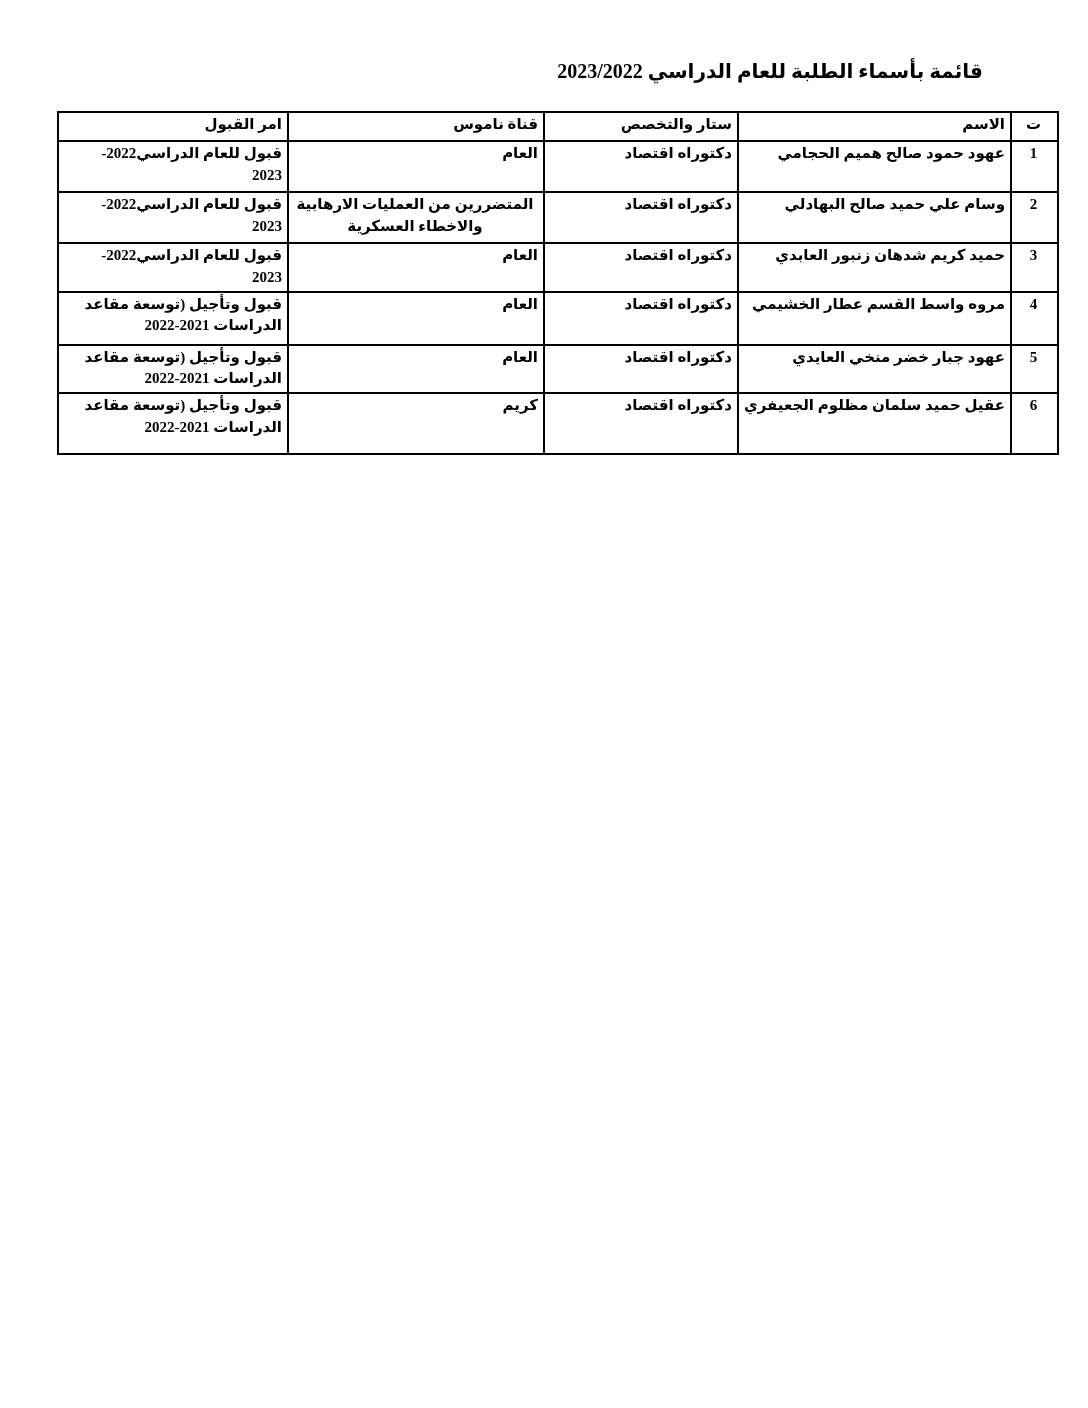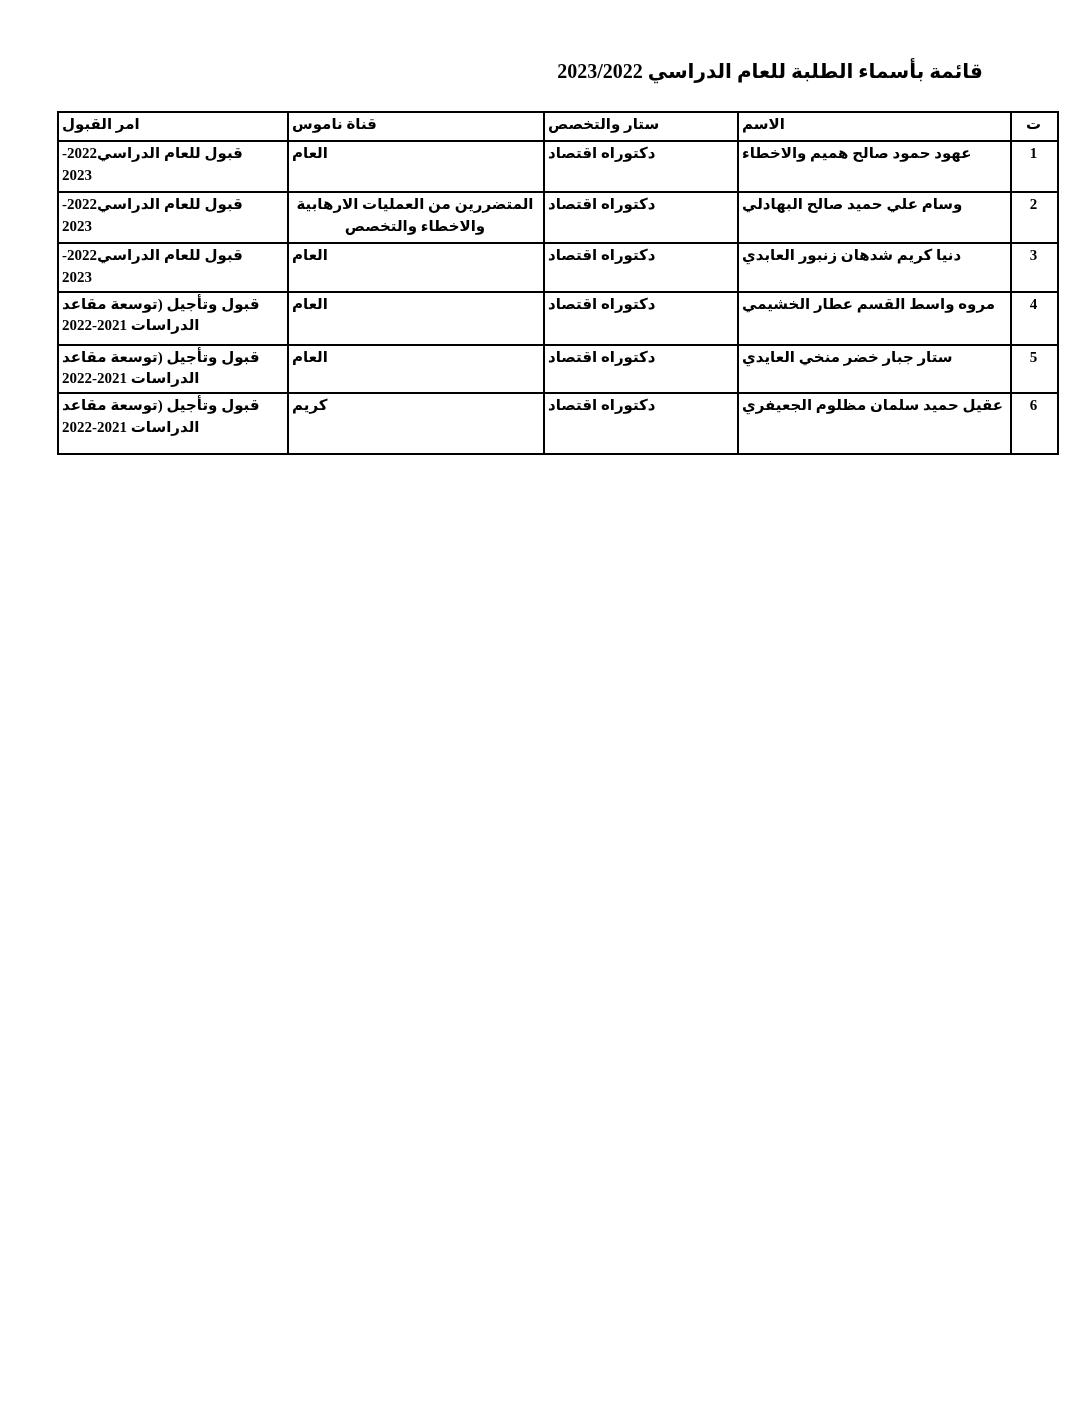--- a/index.html
+++ b/index.html
@@ -33,21 +33,21 @@
     table-layout: fixed;
   }
   table.students col.c-index   { width: 47px; }
   table.students col.c-name    { width: 273px; }
   table.students col.c-dept    { width: 194px; }
   table.students col.c-channel { width: 256px; }
   table.students col.c-order   { width: 230px; }
   table.students th, table.students td {
     border: 2px solid #000000;
     vertical-align: top;
-    text-align: left;
+    text-align: right;
     font-weight: bold;
     font-size: 15px;
     line-height: 1.45;
     padding: 1px 5px 2px 3px;
     white-space: pre-line;
     overflow: hidden;
     font-family: "Liberation Serif", "DejaVu Sans", serif;
   }
   table.students th { height: 24px; }
   table.students td.center, table.students th.center { text-align: center; }
@@ -78,54 +78,54 @@
         <th class="center">ت</th>
         <th>الاسم</th>
         <th>ستار والتخصص</th>
         <th>قناة ناموس</th>
         <th>امر القبول</th>
       </tr>
     </thead>
     <tbody>
       <tr class="r1">
         <td class="center">1</td>
-        <td>عهود حمود صالح هميم والاخطاء</td>
+        <td>عهود حمود صالح هميم الحجامي</td>
         <td>دكتوراه اقتصاد</td>
         <td>العام</td>
         <td>قبول للعام الدراسي2022-
 2023</td>
       </tr>
       <tr class="r2">
         <td class="center">2</td>
         <td>وسام علي حميد صالح البهادلي</td>
         <td>دكتوراه اقتصاد</td>
         <td class="center">المتضررين من العمليات الارهابية
-والاخطاء والتخصص</td>
+والاخطاء العسكرية</td>
         <td>قبول للعام الدراسي2022-
 2023</td>
       </tr>
       <tr class="r3">
         <td class="center">3</td>
-        <td>دنيا كريم شدهان زنبور العابدي</td>
+        <td>حميد كريم شدهان زنبور العابدي</td>
         <td>دكتوراه اقتصاد</td>
         <td>العام</td>
         <td>قبول للعام الدراسي2022-
 2023</td>
       </tr>
       <tr class="r4">
         <td class="center">4</td>
         <td>مروه واسط القسم عطار الخشيمي</td>
         <td>دكتوراه اقتصاد</td>
         <td>العام</td>
         <td>قبول وتأجيل (توسعة مقاعد
 الدراسات 2021-2022</td>
       </tr>
       <tr class="r5">
         <td class="center">5</td>
-        <td>ستار جبار خضر منخي العايدي</td>
+        <td>عهود جبار خضر منخي العايدي</td>
         <td>دكتوراه اقتصاد</td>
         <td>العام</td>
         <td>قبول وتأجيل (توسعة مقاعد
 الدراسات 2021-2022</td>
       </tr>
       <tr class="r6">
         <td class="center">6</td>
         <td>عقيل حميد سلمان مظلوم الجعيفري</td>
         <td>دكتوراه اقتصاد</td>
         <td>كريم</td>

